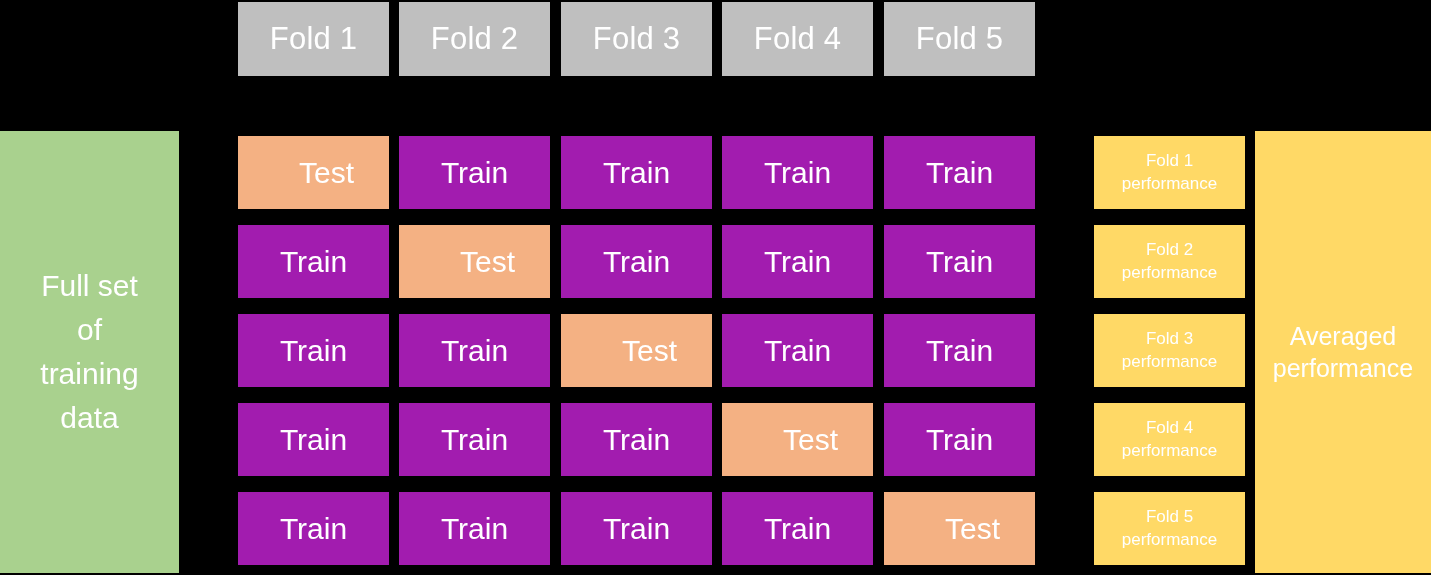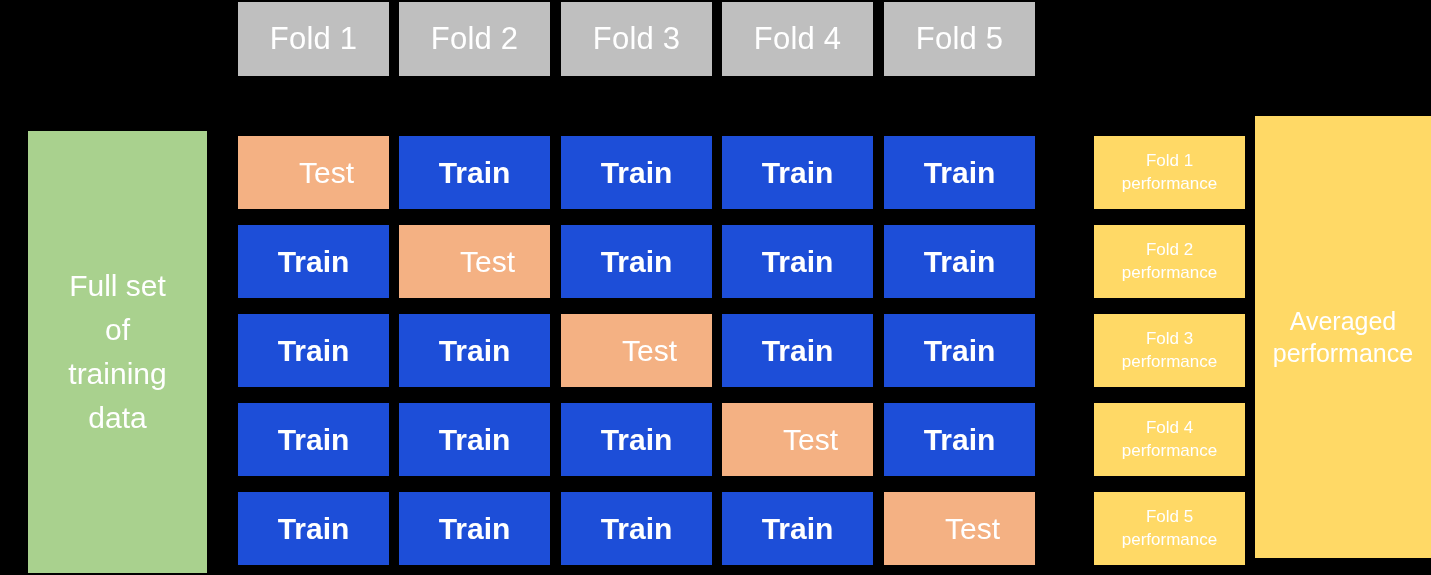--- a/index.html
+++ b/index.html
@@ -49,42 +49,42 @@
   .full-set {
     background: #a9d18e;
     font-size: 30px;
     line-height: 1.46;
   }
 
   
   .grid-cell {
     font-size: 30px;
   }
-  .grid-cell.train { background: #1d4ed8; font-weight: bold; }
+  .grid-cell.train { background: #a21caf; }
   .grid-cell.test  { background: #f4b183; padding-left: 26px; }
 
   
   .fold-perf {
     background: #ffd966;
     font-size: 17px;
     line-height: 1.33;
   }
 
   
   .avg-perf {
     background: #ffd966;
     font-size: 25px;
     line-height: 1.3;
   }
 </style>
 </head>
 <body>
 
 <div id="diagram">
-    <div class="cell full-set" style="left: 0px; top: 131px; width: 179px; height: 442px; margin-left: 28px;">Full set
+    <div class="cell full-set" style="left: 0px; top: 131px; width: 179px; height: 442px;">Full set
 of
 training
 data</div>
     <div class="cell fold-header" style="left: 238px; top: 2px; width: 151px; height: 74px;">Fold 1</div>
     <div class="cell fold-header" style="left: 399px; top: 2px; width: 151px; height: 74px;">Fold 2</div>
     <div class="cell fold-header" style="left: 561px; top: 2px; width: 151px; height: 74px;">Fold 3</div>
     <div class="cell fold-header" style="left: 722px; top: 2px; width: 151px; height: 74px;">Fold 4</div>
     <div class="cell fold-header" style="left: 884px; top: 2px; width: 151px; height: 74px;">Fold 5</div>
     <div class="cell grid-cell test" style="left: 238px; top: 136px; width: 151px; height: 73px;">Test</div>
     <div class="cell grid-cell train" style="left: 399px; top: 136px; width: 151px; height: 73px;">Train</div>
@@ -114,15 +114,15 @@
     <div class="cell grid-cell train" style="left: 884px; top: 403px; width: 151px; height: 73px;">Train</div>
     <div class="cell fold-perf" style="left: 1094px; top: 403px; width: 151px; height: 73px;">Fold 4
 performance</div>
     <div class="cell grid-cell train" style="left: 238px; top: 492px; width: 151px; height: 73px;">Train</div>
     <div class="cell grid-cell train" style="left: 399px; top: 492px; width: 151px; height: 73px;">Train</div>
     <div class="cell grid-cell train" style="left: 561px; top: 492px; width: 151px; height: 73px;">Train</div>
     <div class="cell grid-cell train" style="left: 722px; top: 492px; width: 151px; height: 73px;">Train</div>
     <div class="cell grid-cell test" style="left: 884px; top: 492px; width: 151px; height: 73px;">Test</div>
     <div class="cell fold-perf" style="left: 1094px; top: 492px; width: 151px; height: 73px;">Fold 5
 performance</div>
-    <div class="cell avg-perf" style="left: 1255px; top: 116px; width: 176px; height: 442px;">Averaged
+    <div class="cell avg-perf" style="left: 1255px; top: 131px; width: 176px; height: 442px;">Averaged
 performance</div>
   </div>
 
 </body></html>

